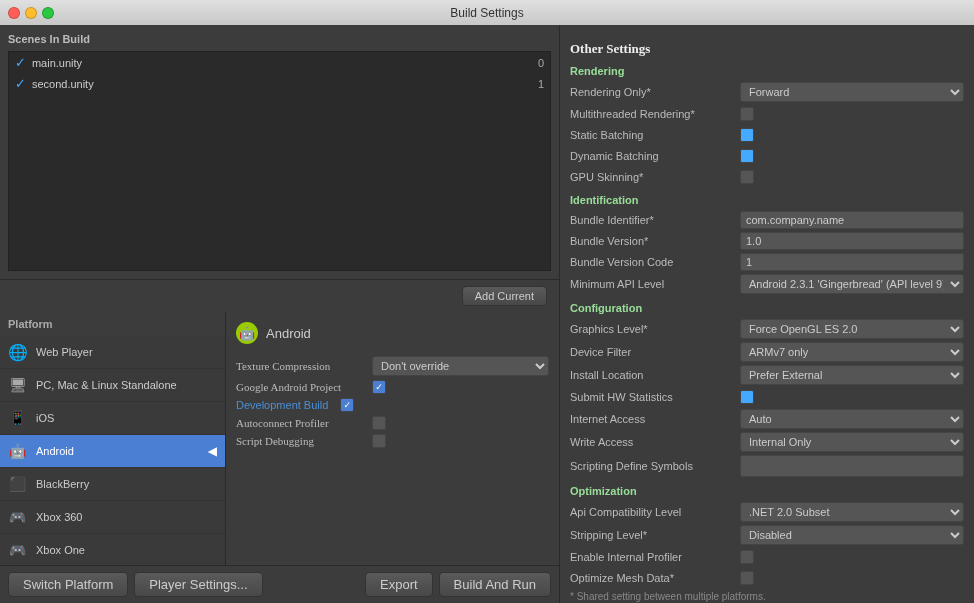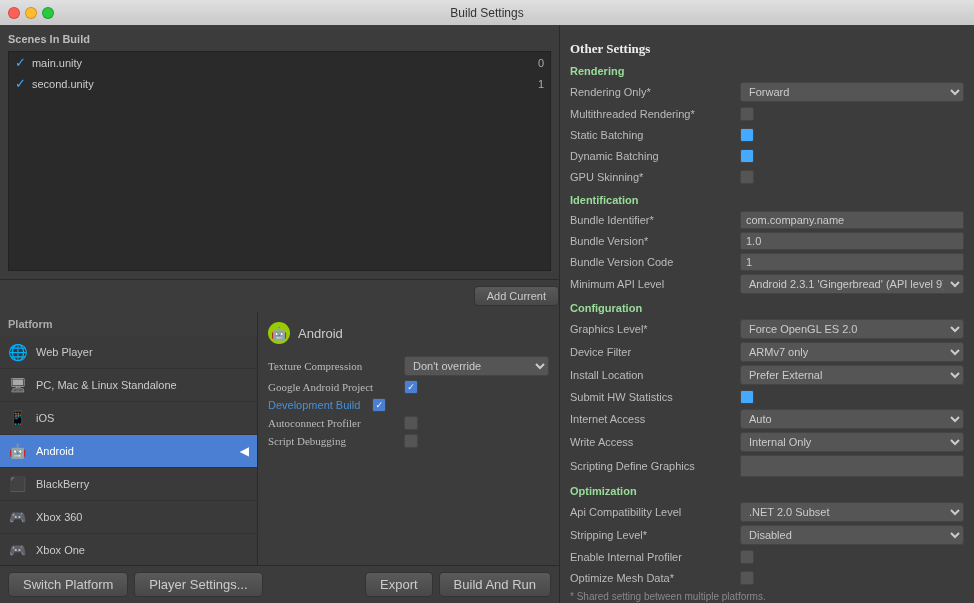--- a/index.html
+++ b/index.html
@@ -90,40 +90,40 @@
     }
     .scene-item .scene-name {
       flex: 1;
     }
     .scene-item .scene-num {
       color: #aaa;
     }
     .add-current-area {
       display: flex;
       justify-content: flex-end;
-      padding: 6px 0;
+      padding: 6px 12px;
     }
     .btn-gray {
       background: linear-gradient(to bottom, #5a5a5a, #484848);
       border: 1px solid #333;
       border-radius: 4px;
       color: #ccc;
       font-size: 11px;
       padding: 3px 12px;
       cursor: pointer;
     }
 
     
     .platform-section {
       display: flex;
       flex: 1;
       overflow: hidden;
     }
     .platform-list {
-      width: 258px;
+      width: 226px;
       background: #3a3a3a;
       border-right: 1px solid #2a2a2a;
       overflow-y: auto;
       flex-shrink: 0;
     }
     .platform-header {
       padding: 6px 8px;
       font-size: 11px;
       color: #aaa;
       font-weight: 600;
@@ -541,21 +541,21 @@
         <option>Auto</option>
       </select>
     </div>
     <div class="right-row">
       <span class="right-label">Write Access</span>
       <select class="right-select">
         <option>Internal Only</option>
       </select>
     </div>
     <div class="right-row">
-      <span class="right-label">Scripting Define Graphics</span>
+      <span class="right-label">Scripting Define Symbols</span>
       <input class="scripting-symbols-input" value="" style="">
     </div>
 
     <div class="right-subsection">Optimization</div>
 
     <div class="right-row">
       <span class="right-label">Api Compatibility Level</span>
       <select class="right-select">
         <option>.NET 2.0 Subset</option>
       </select>

